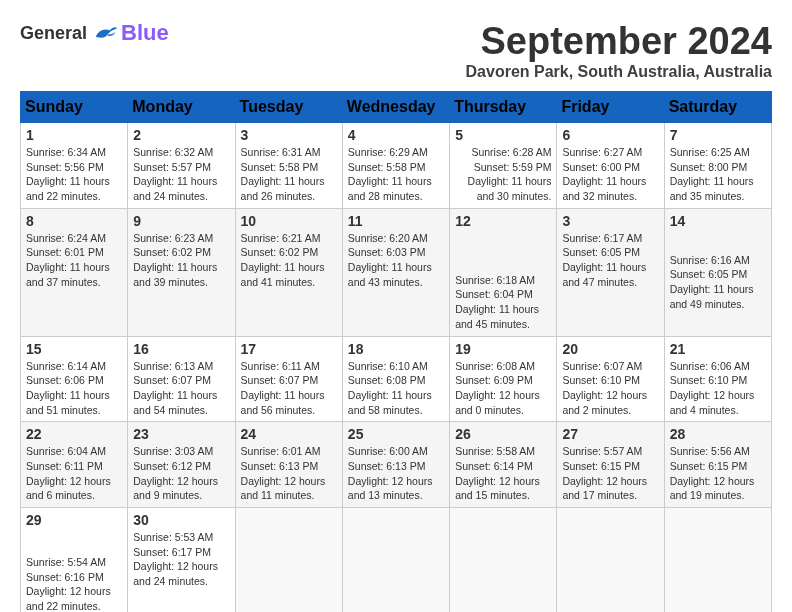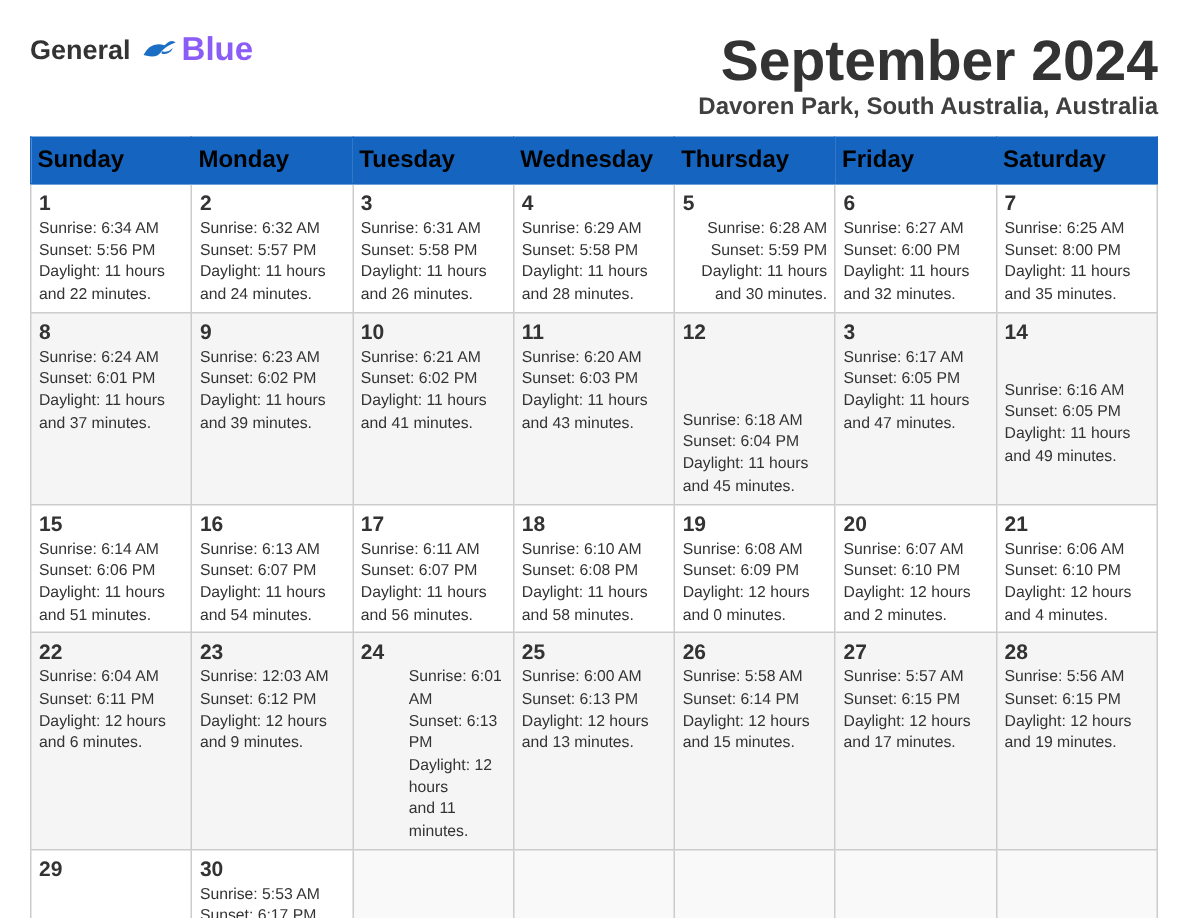--- a/index.html
+++ b/index.html
@@ -279,28 +279,28 @@
       <tr>
         <td>
           <span class="day-num">22</span>
           <div class="day-info" style="white-space: pre-line;">Sunrise: 6:04 AM
 Sunset: 6:11 PM
 Daylight: 12 hours
 and 6 minutes.</div>
         </td>
         <td>
           <span class="day-num">23</span>
-          <div class="day-info" style="white-space: pre-line;">Sunrise: 12:03 AM
+          <div class="day-info" style="white-space: pre-line;">Sunrise: 3:03 AM
 Sunset: 6:12 PM
 Daylight: 12 hours
 and 9 minutes.</div>
         </td>
         <td>
           <span class="day-num">24</span>
-          <div class="day-info" style="white-space: pre-line; margin-left: 32px;">Sunrise: 6:01 AM
+          <div class="day-info" style="white-space: pre-line;">Sunrise: 6:01 AM
 Sunset: 6:13 PM
 Daylight: 12 hours
 and 11 minutes.</div>
         </td>
         <td>
           <span class="day-num">25</span>
           <div class="day-info" style="white-space: pre-line;">Sunrise: 6:00 AM
 Sunset: 6:13 PM
 Daylight: 12 hours
 and 13 minutes.</div>

